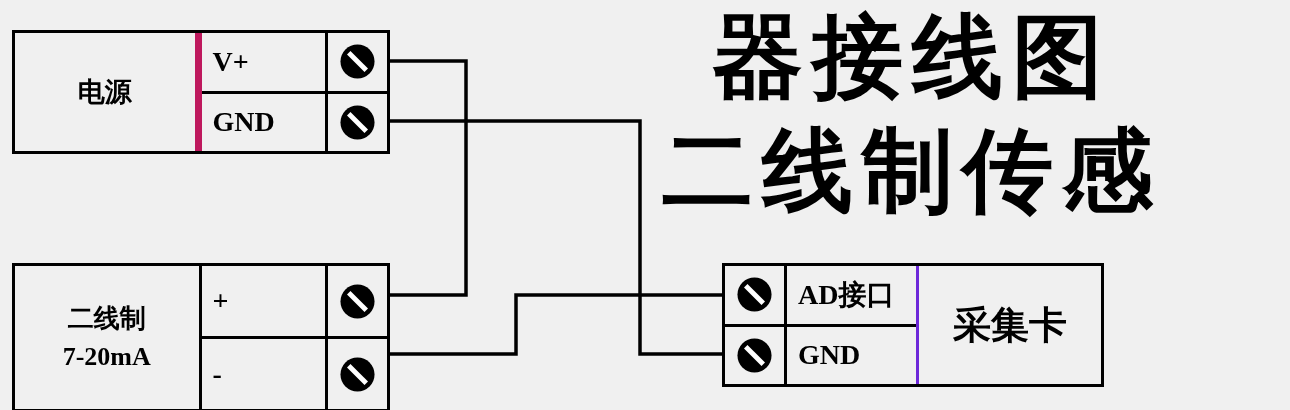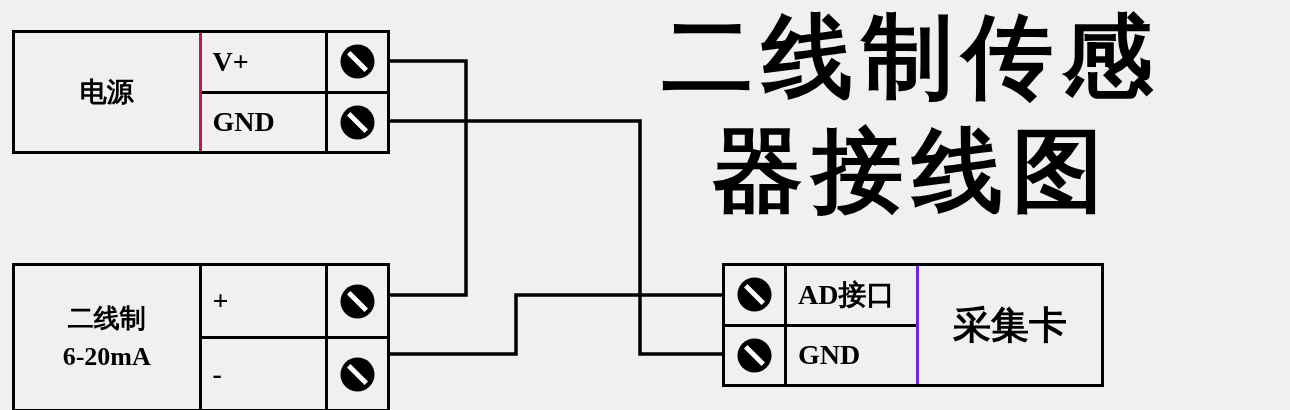--- a/index.html
+++ b/index.html
@@ -33,21 +33,21 @@
 
   .big-cell {
     display: flex;
     flex-direction: column;
     align-items: center;
     justify-content: center;
     font-weight: bold;
   }
   .power-box .big-cell {
     width: 188px;
-    border-right: 3px solid #be185d;
+    border-right: 7px solid #be185d;
     font-size: 27px;
   }
   .sensor-box .big-cell {
     width: 188px;
     border-right: 3px solid #000;
     font-size: 26px;
     line-height: 38px;
   }
   .daq-box .big-cell {
     flex: 1;
@@ -92,22 +92,22 @@
 </head>
 <body style="background: rgb(240, 240, 240);">
 
 <svg class="wires" viewBox="0 0 1290 410">
   <polyline points="388,61 466,61 466,295 388,295" stroke="#000000"></polyline>
   <polyline points="388,121 640,121 640,354 724,354" stroke="#000000"></polyline>
   <polyline points="388,354 516,354 516,295 724,295" stroke="#000000"></polyline>
 </svg>
 
 <div class="title">
+  <div>器接线图</div>
   <div>二线制传感</div>
-  <div>器接线图</div>
 </div>
 
 <div class="box power-box">
   <div class="big-cell">电源</div>
   <div class="col term-col">
     <div class="term first">V+</div>
     <div class="term">GND</div>
   </div>
   <div class="col screw-col">
     <div class="screw-cell first">
@@ -121,21 +121,21 @@
         <circle cx="19" cy="19" r="17.5" fill="#000"></circle>
         <line x1="10" y1="10" x2="28" y2="28" stroke="#fff" stroke-width="5"></line>
       </svg>
     </div>
   </div>
 </div>
 
 <div class="box sensor-box">
   <div class="big-cell">
     <div>二线制</div>
-    <div>6-20mA</div>
+    <div>7-20mA</div>
   </div>
   <div class="col term-col">
     <div class="term first">+</div>
     <div class="term">-</div>
   </div>
   <div class="col screw-col">
     <div class="screw-cell first">
       <svg width="37" height="37" viewBox="0 0 38 38">
         <circle cx="19" cy="19" r="17.5" fill="#000"></circle>
         <line x1="10" y1="10" x2="28" y2="28" stroke="#fff" stroke-width="5"></line>

